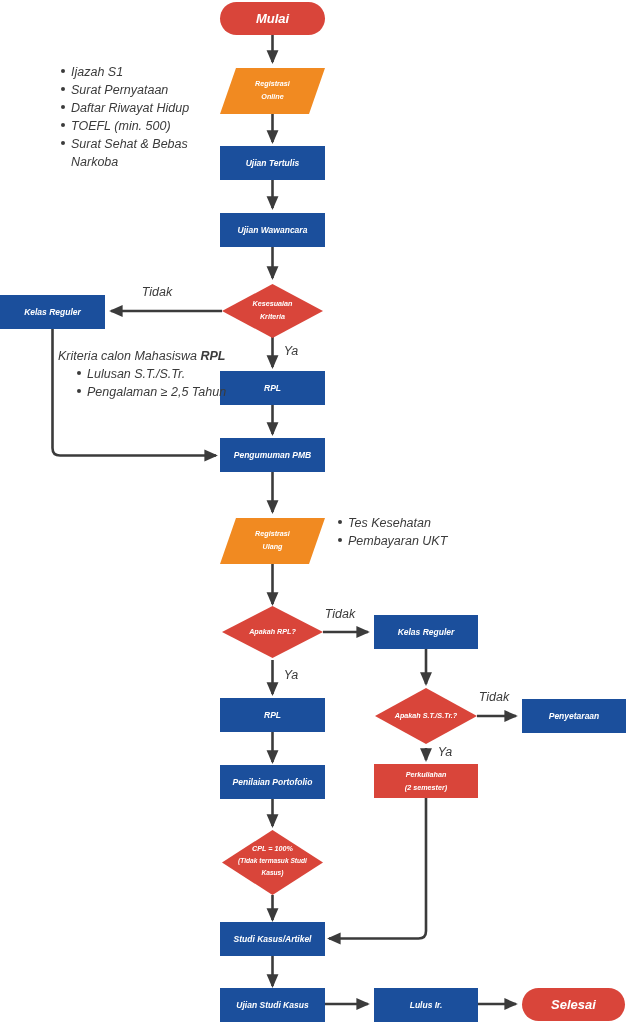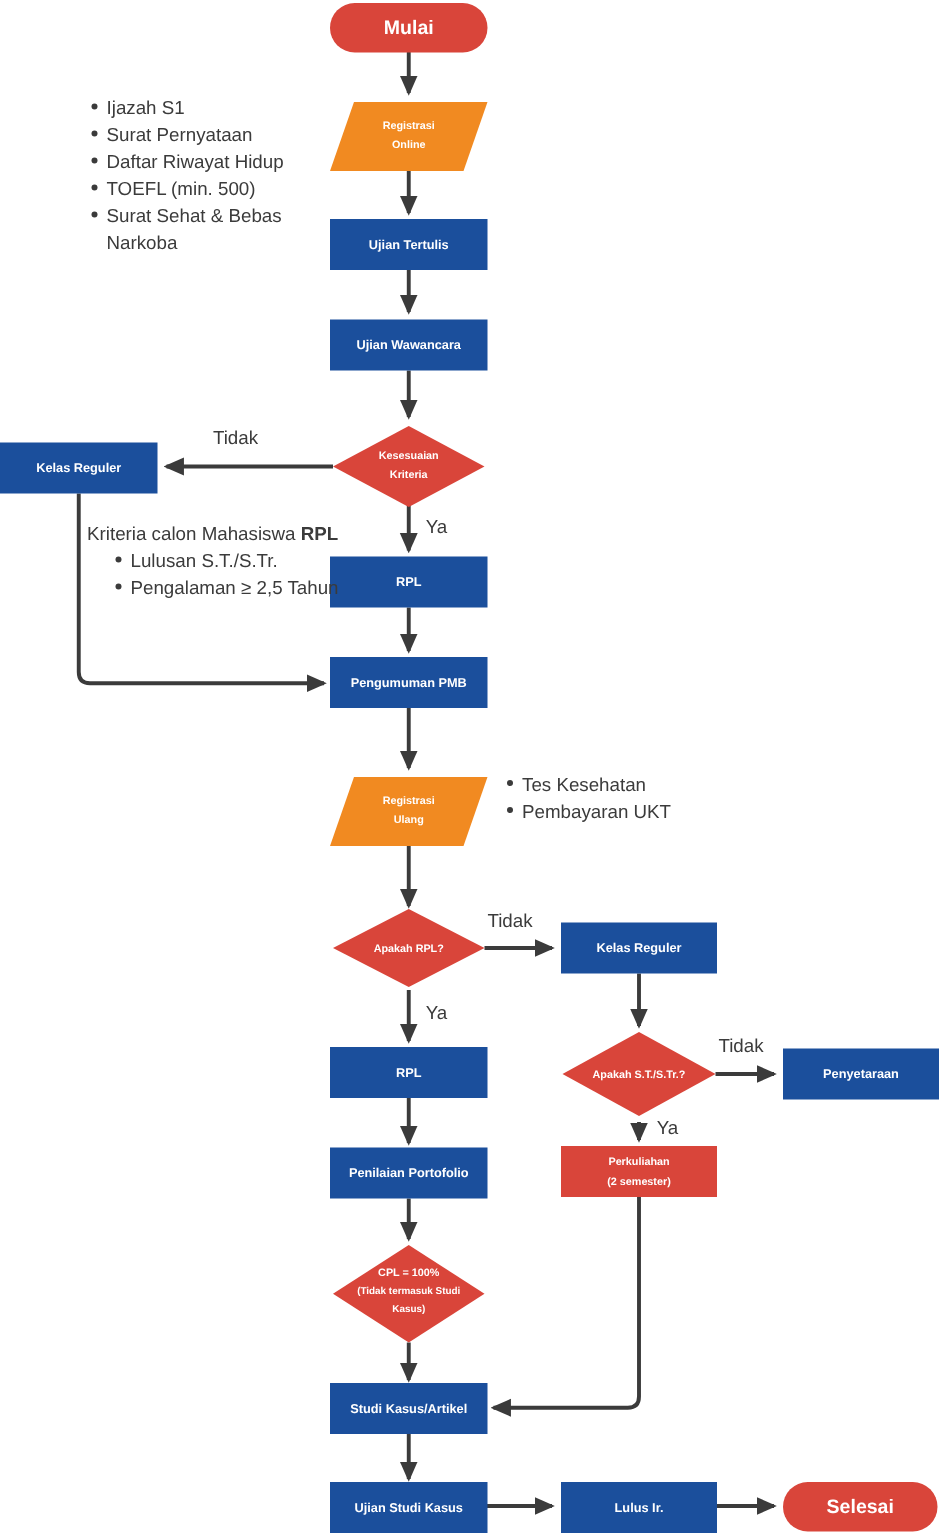--- a/index.html
+++ b/index.html
@@ -10,20 +10,21 @@
   body {
     width: 626px;
     height: 1024px;
     overflow: hidden;
     font-family: "Liberation Sans", sans-serif;
   }
   #flow-root {
     position: relative;
     width: 626px;
     height: 1024px;
+    font-style: italic;
   }
   svg.flow {
     display: block;
     width: 626px;
     height: 1024px;
   }
   text {
     font-family: "Liberation Sans", sans-serif;
   }
   .node-label {

